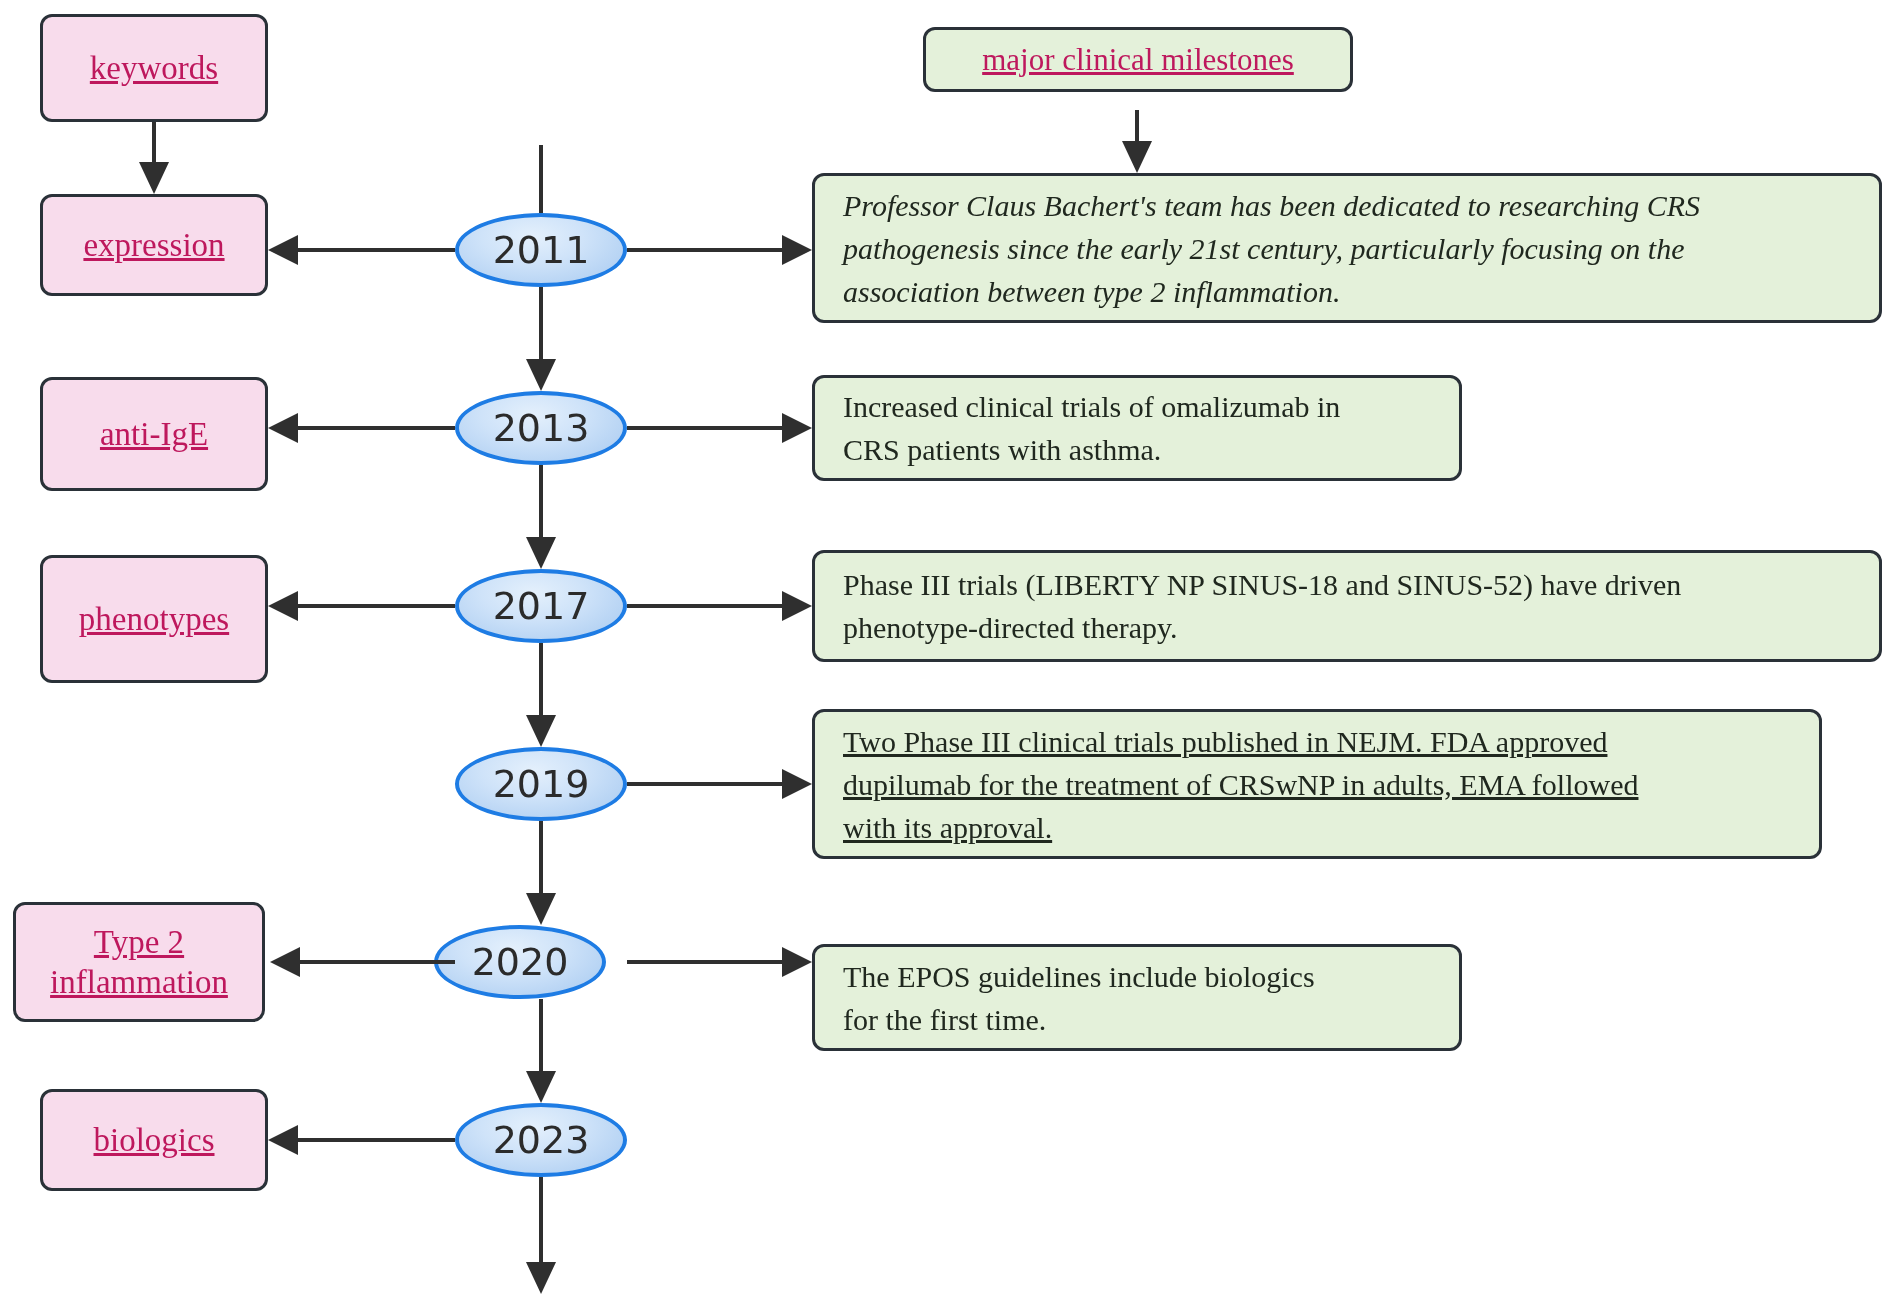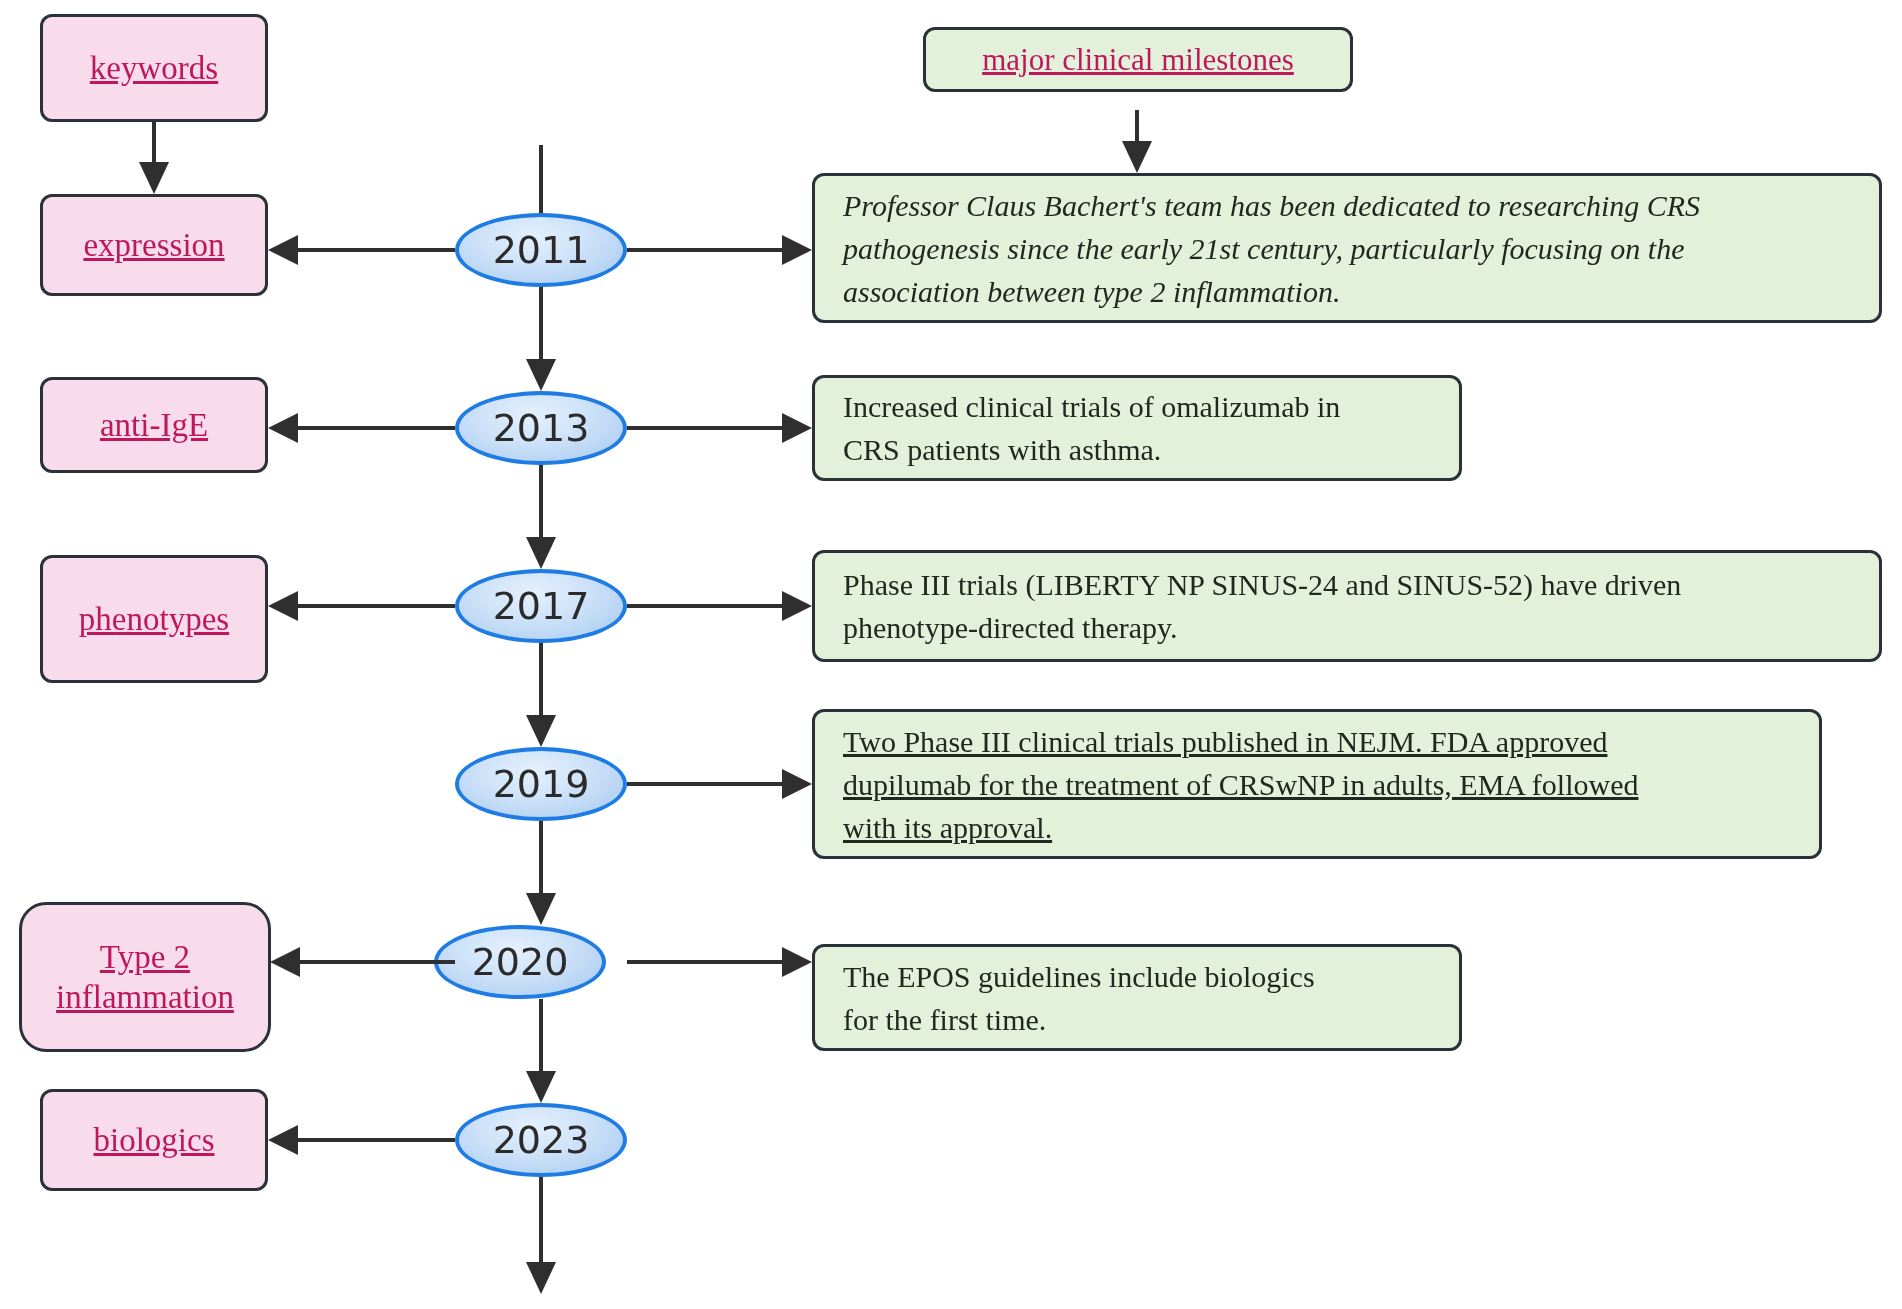--- a/index.html
+++ b/index.html
@@ -149,37 +149,37 @@
   <div class="head-right" style="left:782px;top:591px;"></div>
 
   <div class="shaft-h" style="left:627px;top:782px;width:155px;"></div>
   <div class="head-right" style="left:782px;top:769px;"></div>
 
   <div class="shaft-h" style="left:627px;top:960px;width:155px;"></div>
   <div class="head-right" style="left:782px;top:947px;"></div>
 
   <div class="box kw" style="left:40px;top:194px;width:228px;height:102px;">expression</div>
 
-  <div class="box kw" style="left:40px;top:377px;width:228px;height:96px;">anti-IgE</div>
+  <div class="box kw" style="left:40px;top:377px;width:228px;height:114px;">anti-IgE</div>
 
   <div class="box kw" style="left:40px;top:555px;width:228px;height:128px;">phenotypes</div>
 
-  <div class="box kw" style="left:19px;top:902px;width:252px;height:150px;border-radius:27px;">Type 2
+  <div class="box kw" style="left:13px;top:902px;width:252px;height:120px;">Type 2
 inflammation</div>
 
   <div class="box kw" style="left:40px;top:1089px;width:228px;height:102px;">biologics</div>
 
   <div class="ms" style="left:812px;top:173px;width:1070px;height:150px;font-style:italic;">Professor Claus Bachert's team has been dedicated to researching CRS
 pathogenesis since the early 21st century, particularly focusing on the
 association between type 2 inflammation.</div>
 
   <div class="ms" style="left:812px;top:375px;width:650px;height:106px;">Increased clinical trials of omalizumab in
 CRS patients with asthma.</div>
 
-  <div class="ms" style="left:812px;top:550px;width:1070px;height:112px;">Phase III trials (LIBERTY NP SINUS-24 and SINUS-52) have driven
+  <div class="ms" style="left:812px;top:550px;width:1070px;height:112px;">Phase III trials (LIBERTY NP SINUS-18 and SINUS-52) have driven
 phenotype-directed therapy.</div>
 
   <div class="ms" style="left:812px;top:709px;width:1010px;height:150px;text-decoration:underline;">Two Phase III clinical trials published in NEJM. FDA approved
 dupilumab for the treatment of CRSwNP in adults, EMA followed
 with its approval.</div>
 
   <div class="ms" style="left:812px;top:908px;width:650px;height:107px;margin-top:36px;">The EPOS guidelines include biologics
 for the first time.</div>
 
 </div>

